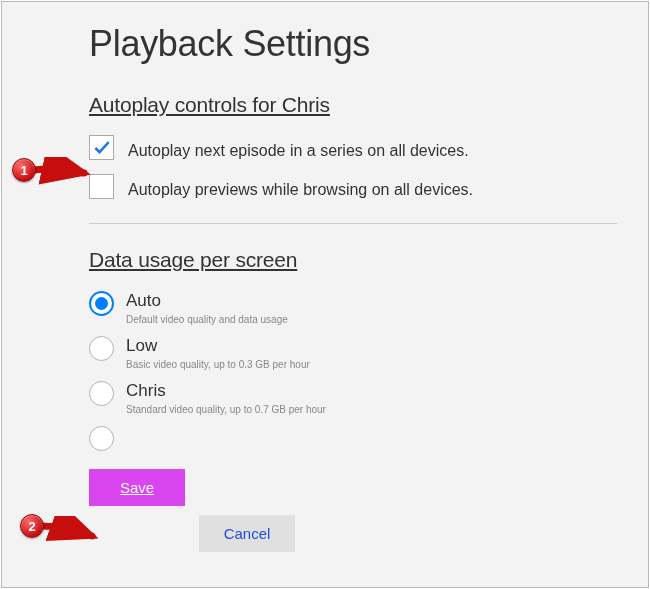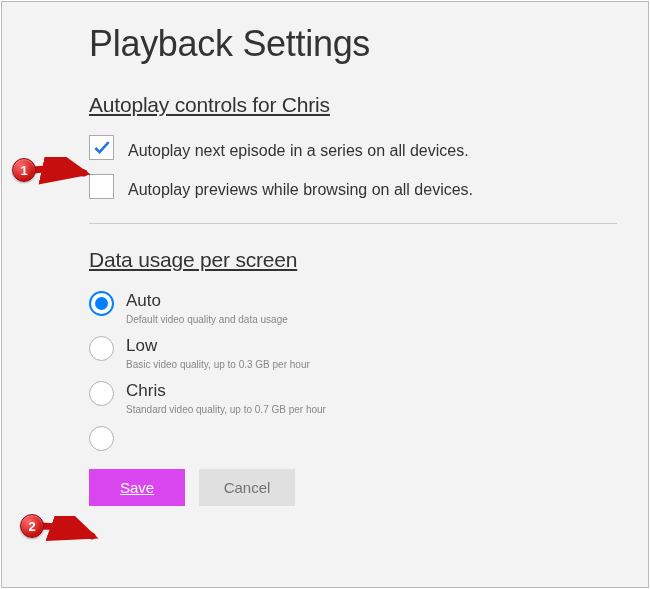--- a/index.html
+++ b/index.html
@@ -118,21 +118,22 @@
     cursor: pointer;
     padding: 0 20px;
   }
   .btn-primary {
     background: #d946ef;
     color: #fff;
     text-decoration: underline;
   }
   .btn-secondary {
     background: #e0e0e0;
-    color: #737373;
+    color: #1d4ed8;
+    margin-top: 46px;
   }
   
   .callout {
     position: absolute;
     width: 24px;
     height: 24px;
     border-radius: 50%;
     background: radial-gradient(circle at 35% 30%, #ff6b6b, #c70e0e 70%);
     border: 1px solid #8a0b0b;
     color: #fff;

